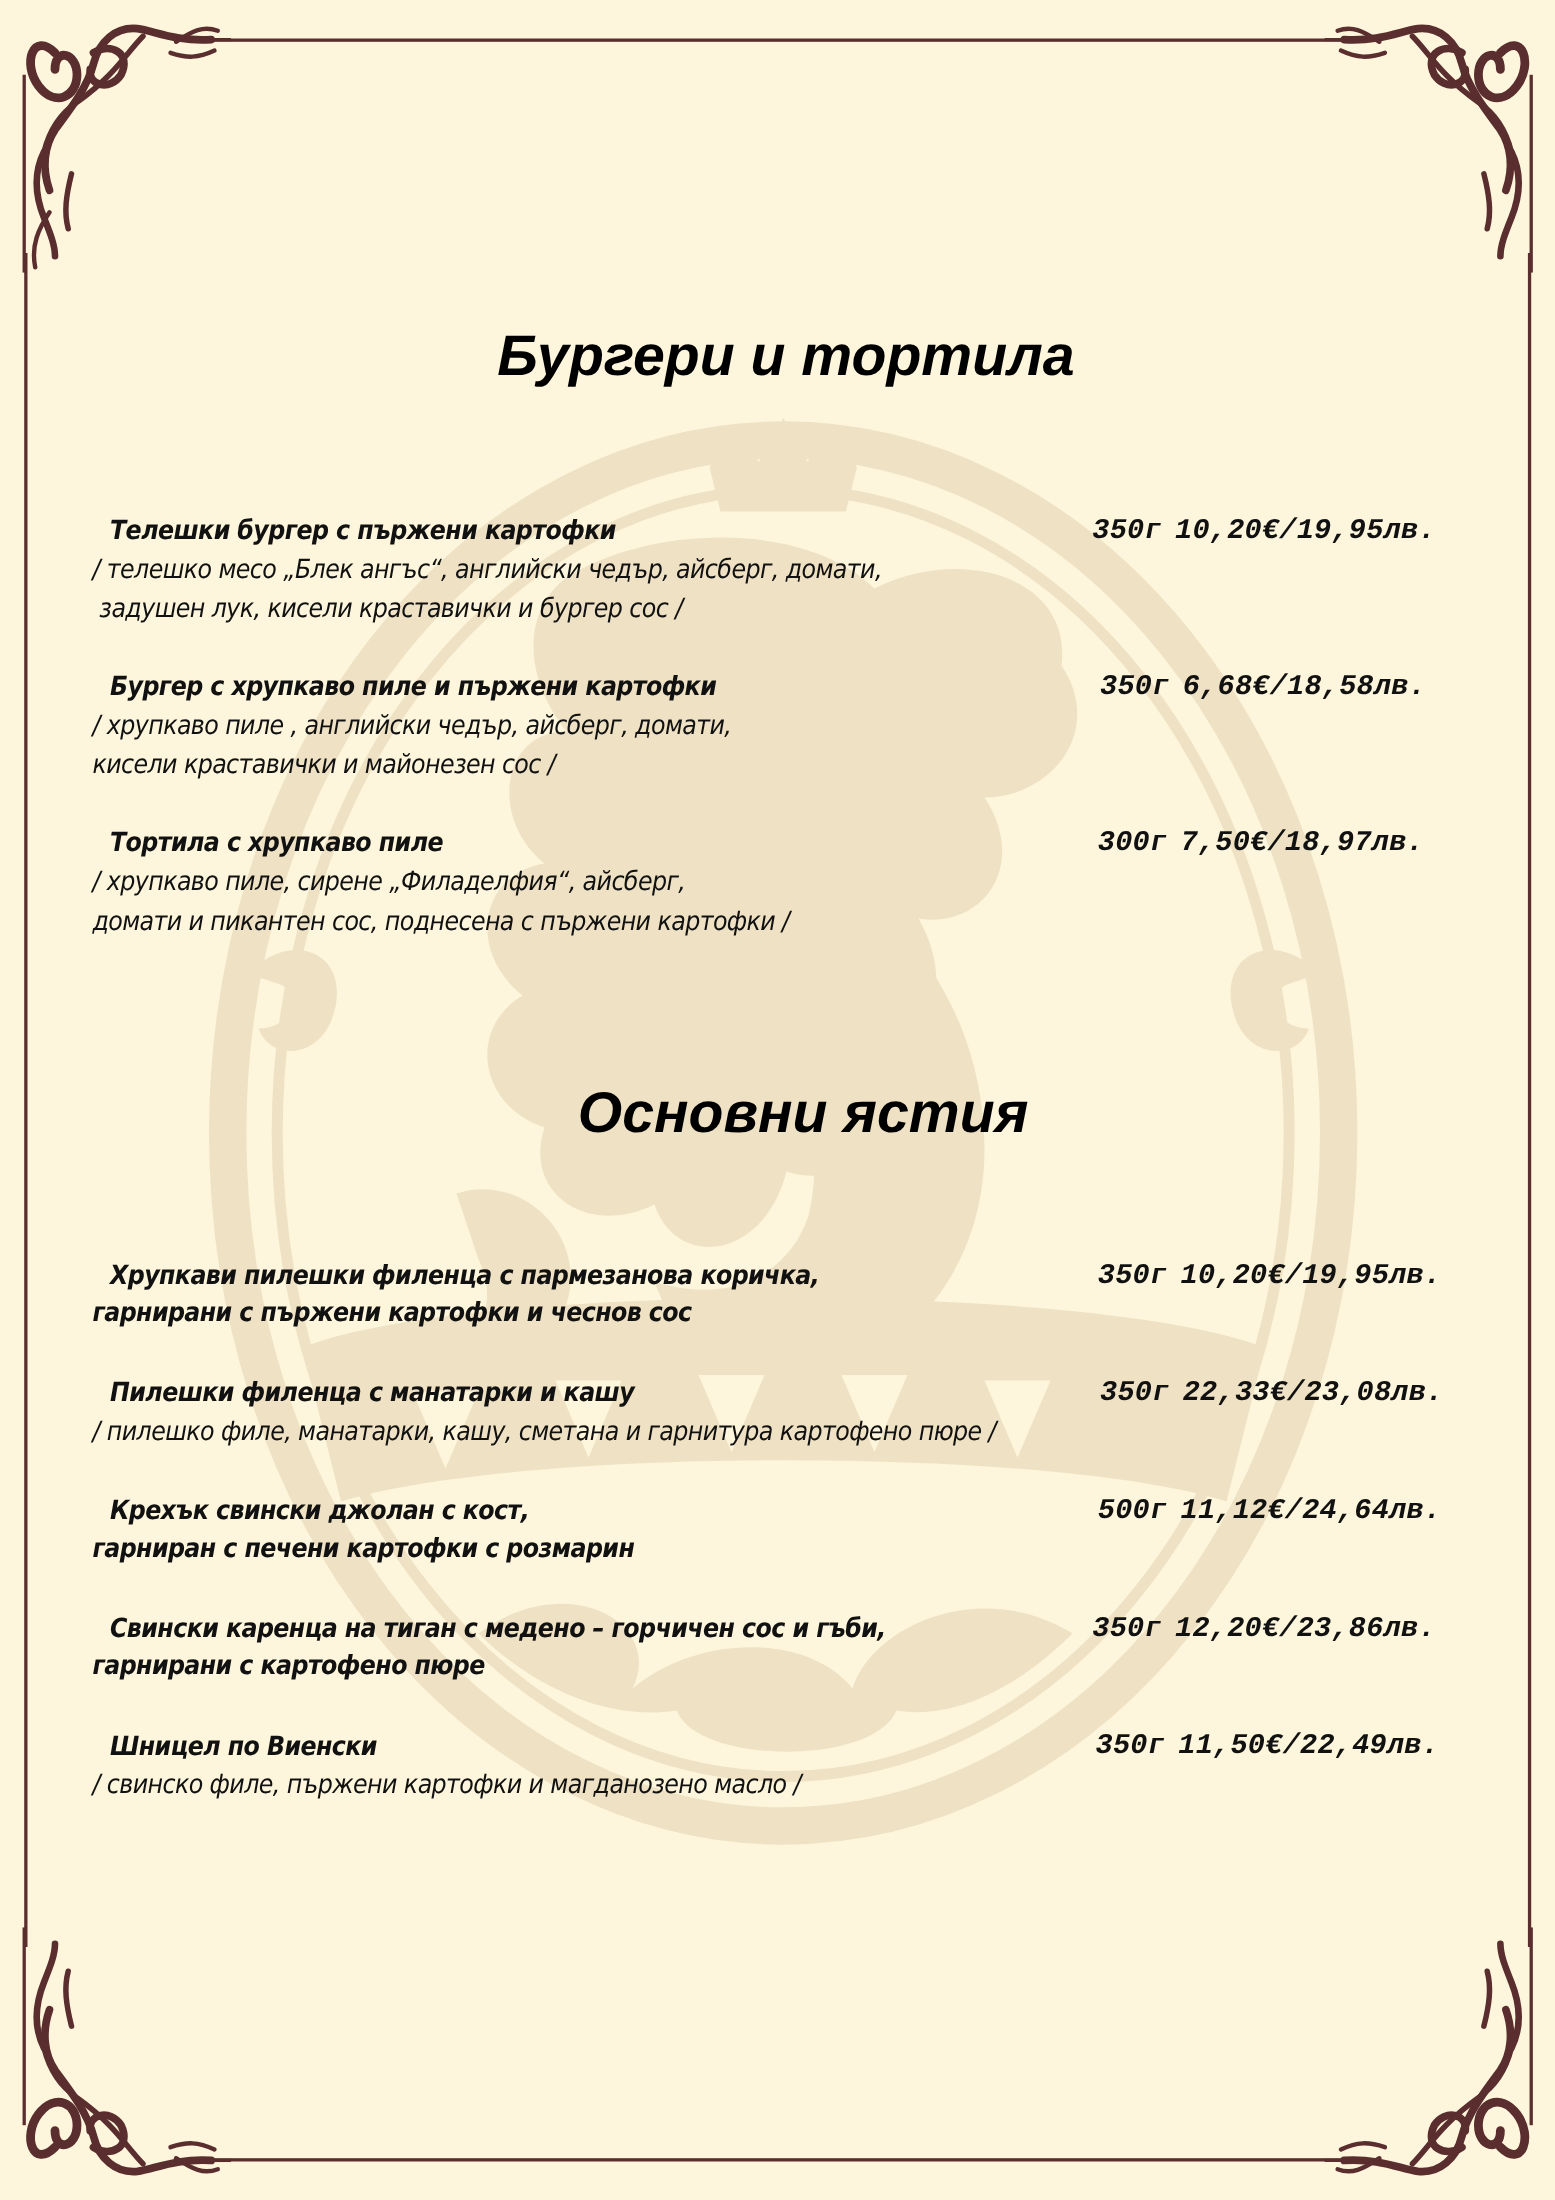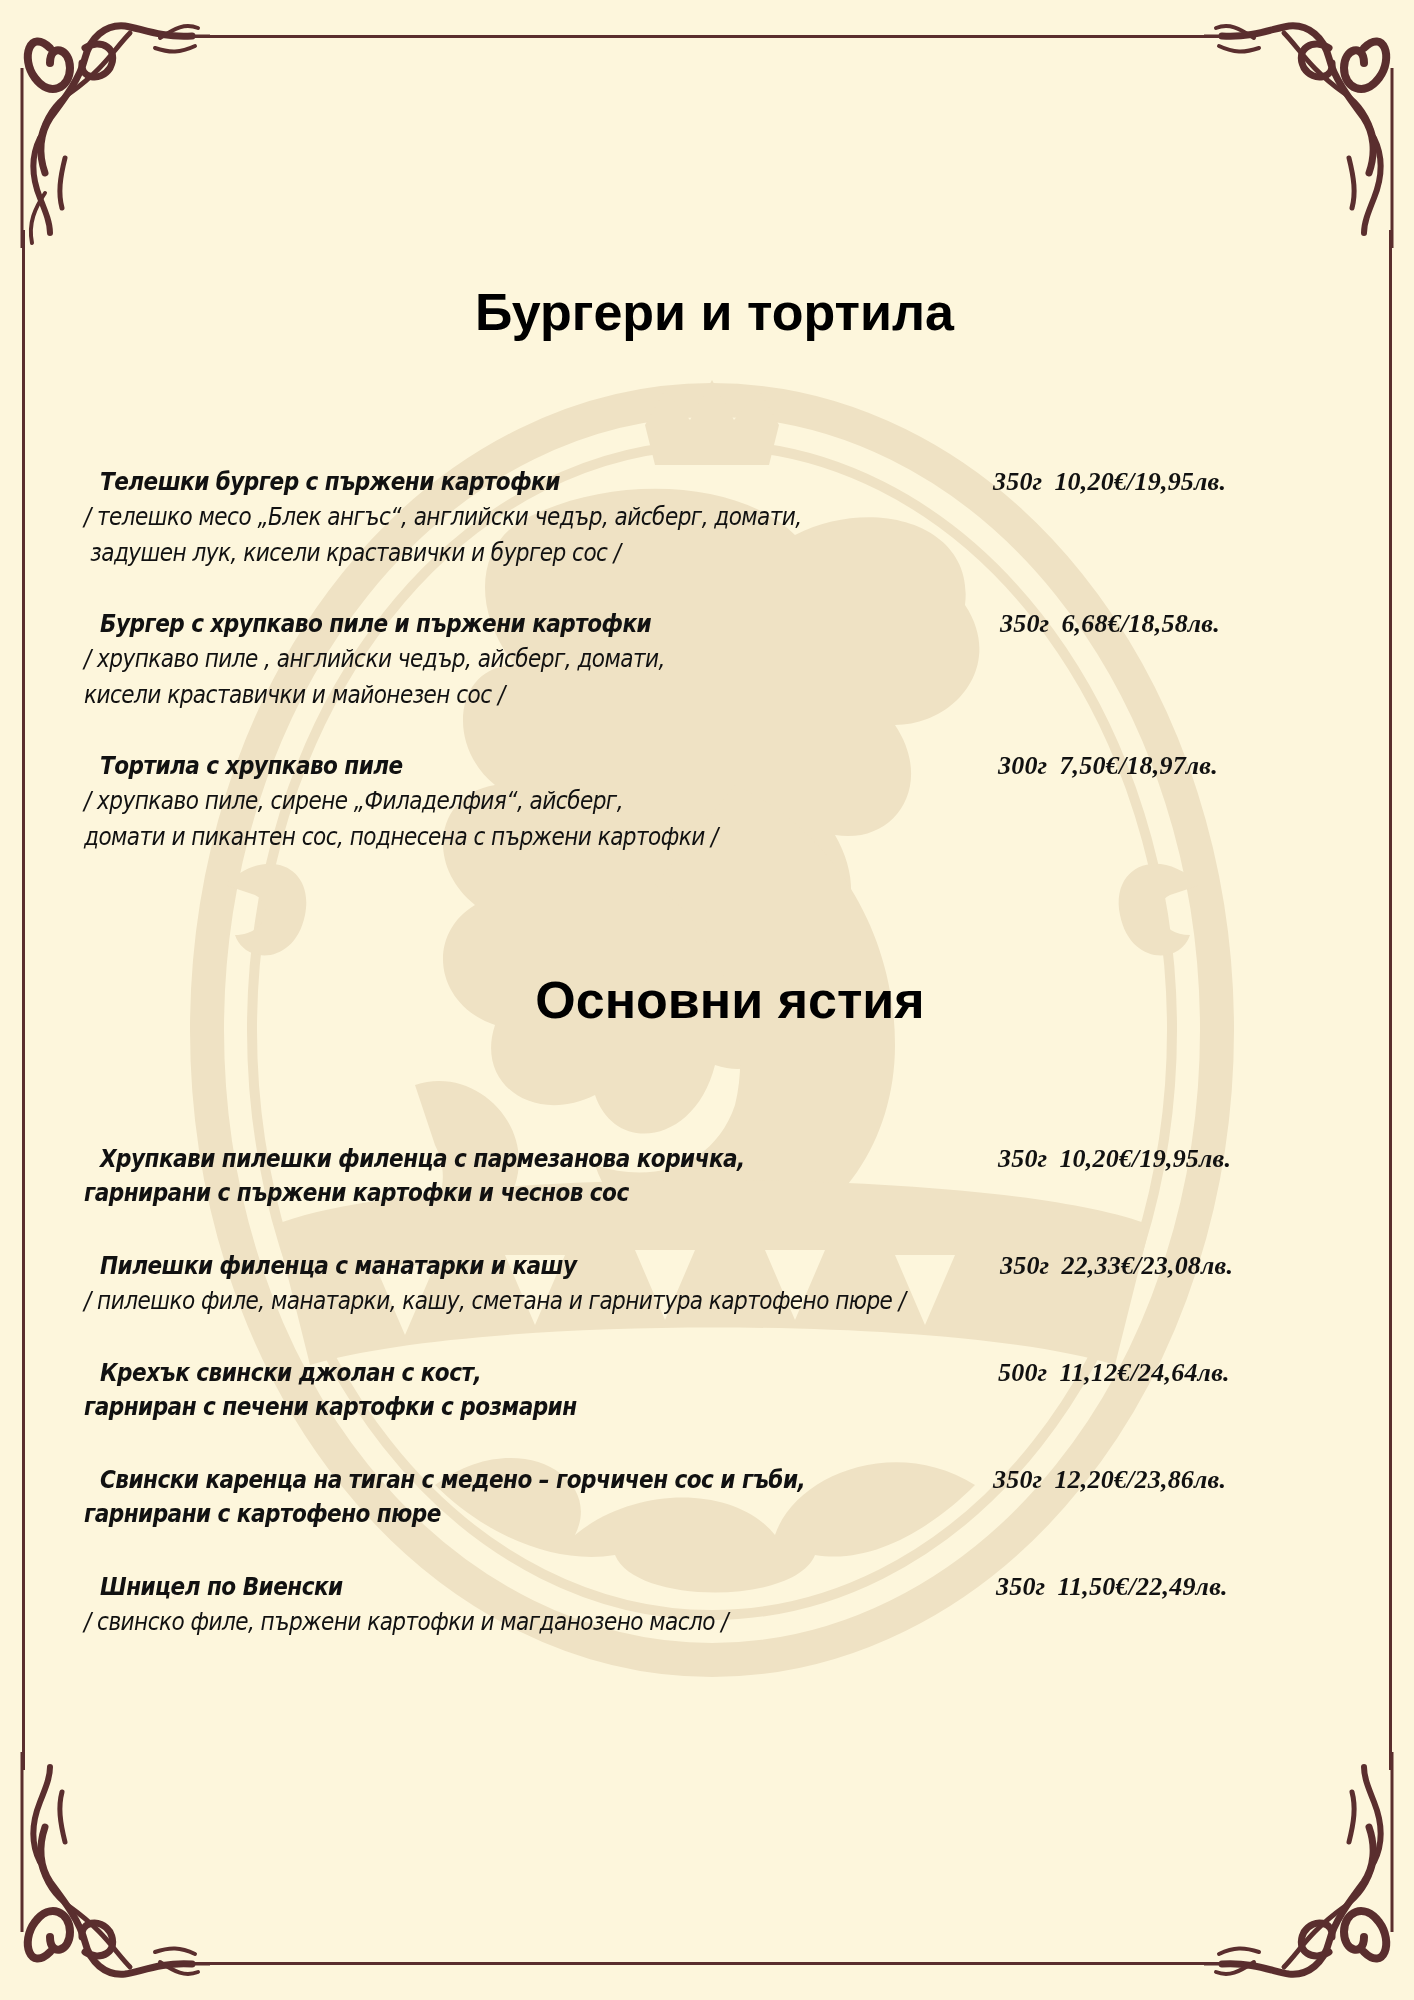--- a/index.html
+++ b/index.html
@@ -27,22 +27,22 @@
     
     .watermark {
       position: absolute; left: 175px; top: 365px; width: 1075px; height: 1330px;
     }
     .watermark svg { width: 100%; height: 100%; display: block; }
 
     
     .section-title {
       position: absolute; left: 0; right: 0; text-align: center;
       font-family: "Liberation Sans", sans-serif;
-      font-weight: bold; 
-      font-size: 52px; color: #000; margin: 0; letter-spacing: 0px;
+      font-weight: bold; font-style: italic;
+      font-size: 52px; color: #000; margin: 12px; letter-spacing: 0px;
     }
     .title-1 { top: 282px; left: 15px; }
     .title-2 { top: 970px; left: 0; padding-left: 46px; }
 
     .item { position: absolute; left: 84px; width: 1250px; }
     .item-row { position: relative; height: 34px; margin-left: 16px; }
     .item-name, .item-name2 {
       font-family: "DejaVu Sans", sans-serif;
       font-weight: bold; font-style: italic; font-size: 24px;
       line-height: 34px; letter-spacing: -0.6px; white-space: nowrap;
@@ -50,21 +50,21 @@
     }
     .item-desc {
       font-family: "DejaVu Sans", sans-serif;
       font-style: italic; font-size: 24px; line-height: 36px;
       letter-spacing: -0.6px; white-space: nowrap;
       transform: scaleX(0.9); transform-origin: left center; display: block;
       font-weight: normal;
     }
     .item-price {
       position: absolute; top: 0; left: 893px;
-      font-family: Liberation Serif, serif;
+      font-family: Liberation Mono, monospace;
       font-weight: bold; font-style: italic; font-size: 26px;
       line-height: 34px; white-space: nowrap; letter-spacing: 0.2px;
     }
     .weight { margin-right: 12px; }
   </style>
 </head>
 <body>
 
 <div class="page">
 

